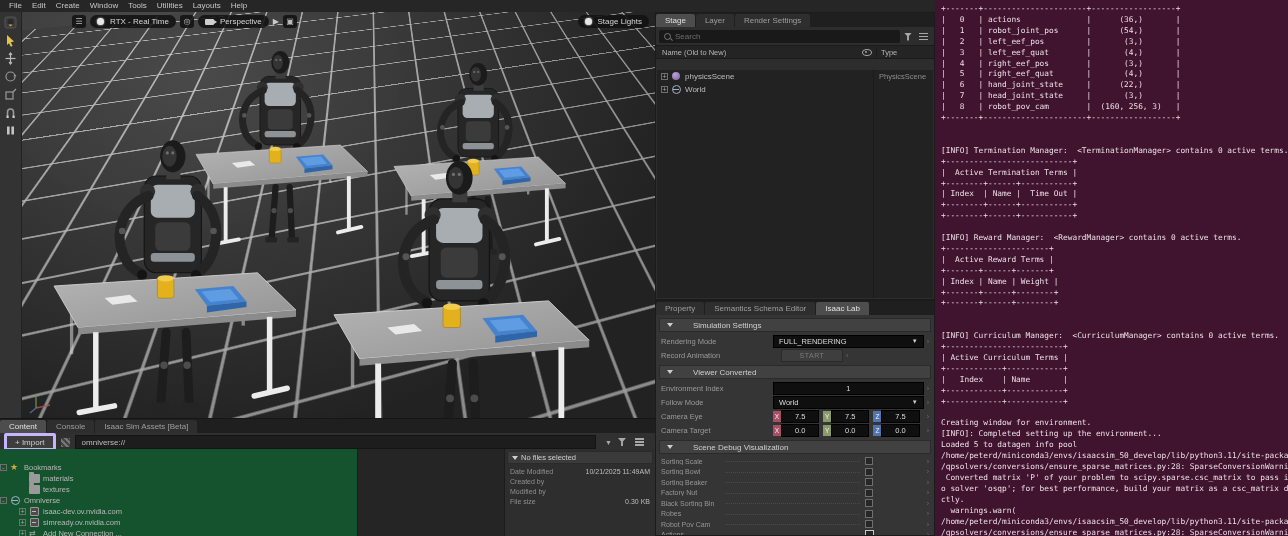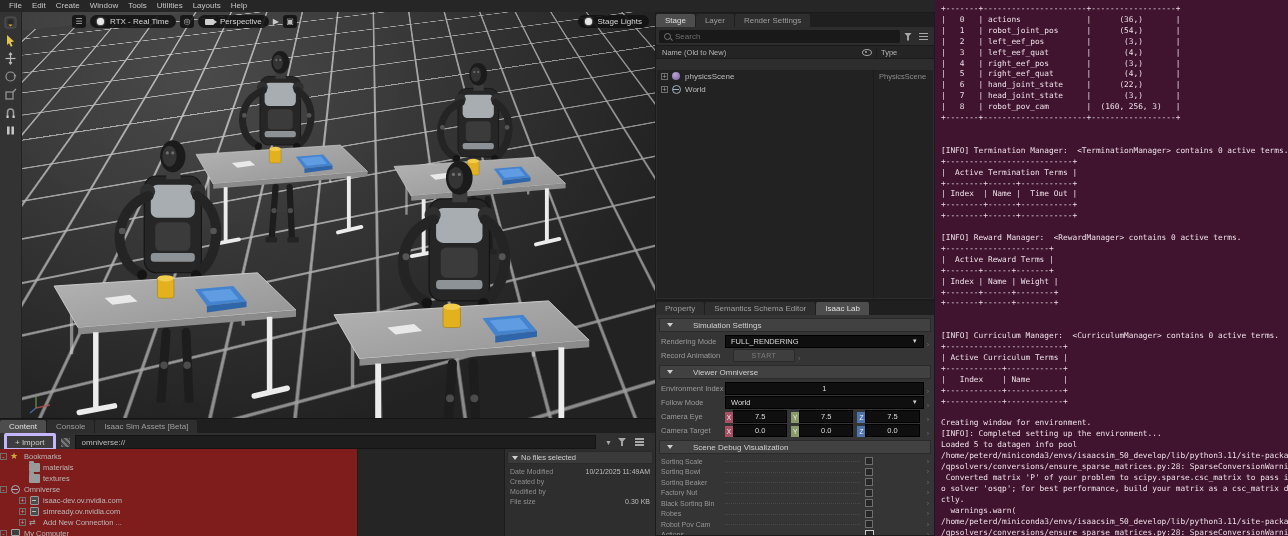--- a/index.html
+++ b/index.html
@@ -79,21 +79,21 @@
   .ic-physics::before{content:"";position:absolute;left:1px;top:0;width:8px;height:8px;border-radius:50%;
                       background:radial-gradient(circle at 35% 30%,#b9a3d4,#7c5fa0);}
   
   #proppanel{position:absolute;left:655px;top:300px;width:280px;height:236px;background:#353535;
              border:1px solid #1b1b1b;box-sizing:border-box;overflow:hidden;}
   .section-h{height:12px;background:#414141;border:1px solid #2a2a2a;margin:3px 3px 2px;display:flex;
              align-items:center;gap:20px;font-size:8px;color:#cfcfcf;padding-left:7px;}
   .tri{width:0;height:0;border-left:3px solid transparent;border-right:3px solid transparent;border-top:4px solid #cfcfcf;}
   .prow{height:14px;display:flex;align-items:center;padding:0 5px;}
   .plabel{width:64px;font-size:7.5px;color:#9a9a9a;white-space:nowrap;overflow:hidden;}
-  .pctrl{flex:1;display:flex;align-items:flex-end;}
+  .pctrl{flex:1;display:flex;align-items:center;margin-left:48px;}
   .dd{flex:1;height:11px;background:#0f0f0f;border:1px solid #000;color:#dadada;font-size:7.5px;
       display:flex;align-items:center;padding:0 5px;}
   .dd-arrow{margin-left:auto;color:#cfcfcf;font-size:6px;}
   .startbtn{width:60px;height:11px;background:#3e3e3e;border:1px solid #2a2a2a;color:#7c7c7c;
             font-size:7px;display:flex;align-items:center;justify-content:center;margin-left:8px;letter-spacing:.5px;}
   .numfield{flex:1;height:11px;background:#0f0f0f;border:1px solid #000;color:#dadada;font-size:7.5px;
             display:flex;align-items:center;justify-content:center;}
   .axis{width:8px;height:11px;font-size:6.5px;color:#f2f2f2;display:flex;align-items:center;justify-content:center;flex:0 0 auto;}
   .ax-x{background:#a84f66;} .ax-y{background:#8a9a68;} .ax-z{background:#4f74b0;}
   .vfield{flex:1;height:11px;background:#0f0f0f;border:1px solid #000;color:#dadada;font-size:7.5px;
@@ -110,21 +110,21 @@
                 border-top:1px solid #161616;box-sizing:border-box;}
   .cb-toolbar{height:16px;display:flex;align-items:center;gap:5px;padding:1px 4px;background:#303030;}
   .importbtn{height:12px;background:#3d3d3d;border:3px solid #c4b5fd;border-radius:2px;color:#cfcfcf;
              font-size:8px;display:flex;align-items:center;padding:0 8px;}
   .checker{width:9px;height:9px;background:
            repeating-linear-gradient(45deg,#777 0 2px,#444 2px 4px);border-radius:1px;}
   .pathfield{flex:1;height:12px;background:#1d1d1d;border:1px solid #141414;color:#bdbdbd;font-size:8px;
              display:flex;align-items:center;padding:0 6px;margin-right:4px;}
   .cb-right-ics{display:flex;align-items:center;gap:6px;margin-left:auto;padding-right:4px;}
   .cb-body{position:absolute;left:0;top:30px;right:0;bottom:0;display:flex;}
-  .tree{width:358px;background:#7f1d1d;border-right:1px solid #1c1c1c;overflow:hidden;padding-top:2px;box-sizing:border-box;}
+  .tree{width:358px;background:#14532d;border-right:1px solid #1c1c1c;overflow:hidden;padding-top:13px;box-sizing:border-box;}
   .tree-row{height:11px;display:flex;align-items:center;font-size:7.5px;color:#b8b8b8;white-space:nowrap;}
   .exp{width:7px;height:7px;border:1px solid #6f6f6f;color:#aaa;font-size:7px;line-height:6px;text-align:center;
        margin-right:3px;flex:0 0 auto;box-sizing:border-box;}
   .exp:empty{border-color:transparent;}
   .filearea{flex:1;background:#252525;border-right:1px solid #1c1c1c;}
   .details{width:150px;background:#2e2e2e;}
   .det-h{height:11px;background:#3a3a3a;border:1px solid #2a2a2a;margin:2px;display:flex;align-items:center;
          gap:3px;font-size:7.5px;color:#cfcfcf;padding-left:4px;}
   .det-row{height:10px;display:flex;align-items:center;padding:0 5px;font-size:7px;}
   .det-lbl{color:#8f8f8f;flex:1;}
@@ -352,21 +352,21 @@
     <div class="prow">
       <span class="plabel">Record Animation</span>
       <div class="pctrl">
           <div class="startbtn">START</div>
           <span class="row-arrow">›</span>
         </div>
     </div>
 
     <div class="section-h">
       <span class="tri"></span>
-      <span>Viewer Omniverse</span>
+      <span>Viewer Converted</span>
     </div>
     <div class="prow">
       <span class="plabel">Environment Index</span>
       <div class="pctrl">
           <div class="numfield">1</div>
           <span class="row-arrow">›</span>
         </div>
     </div>
     <div class="prow">
       <span class="plabel">Follow Mode</span>

